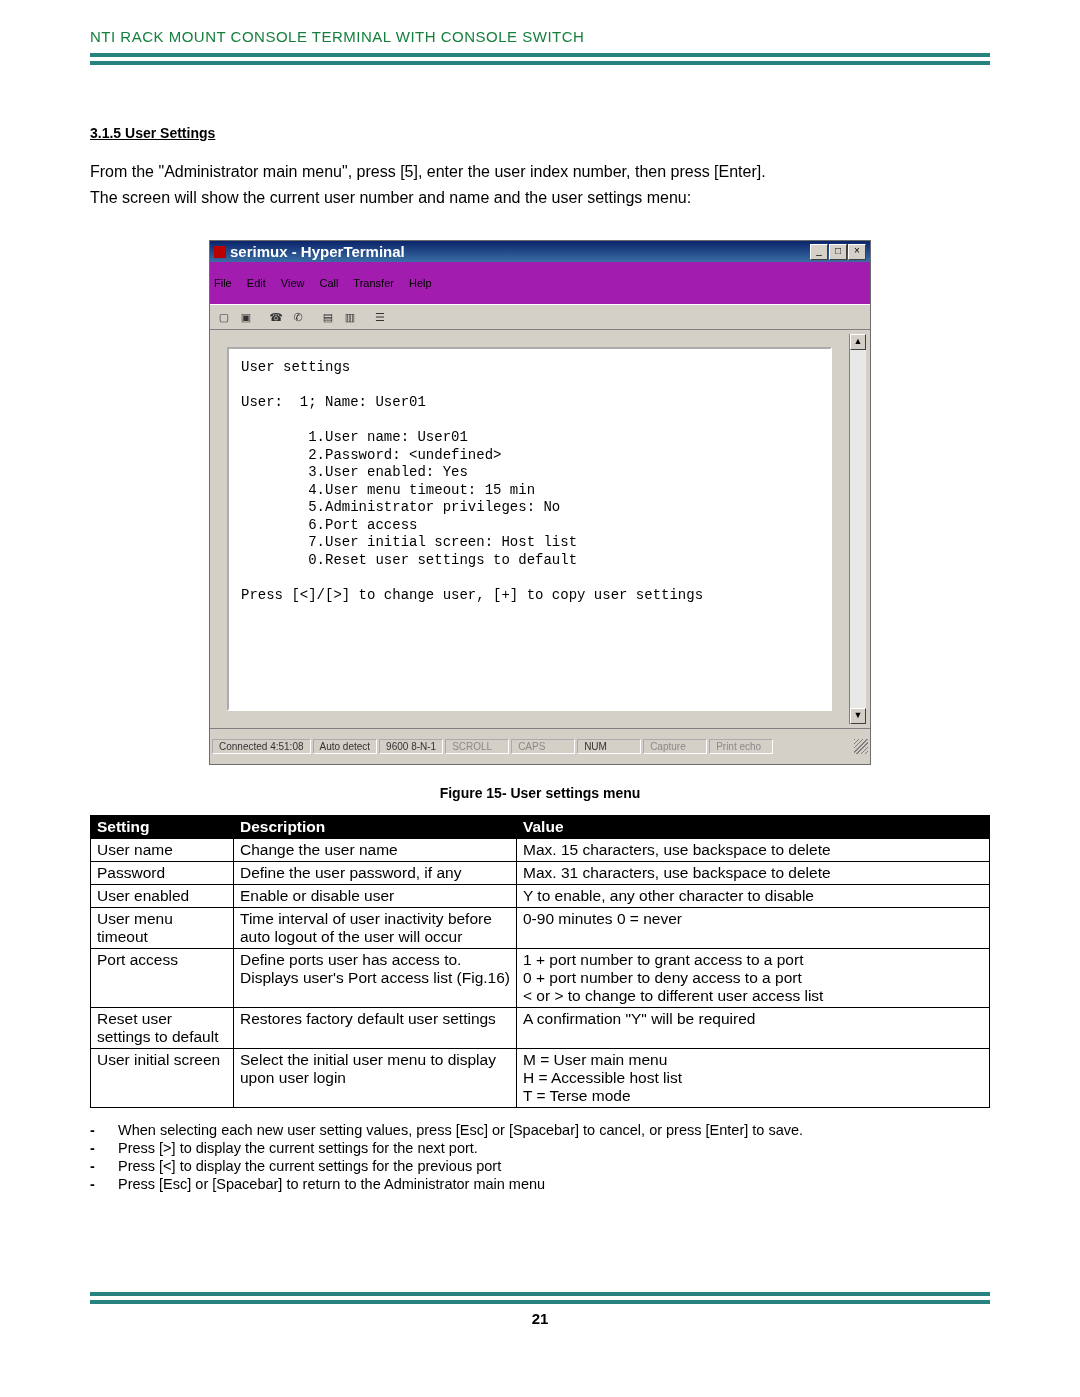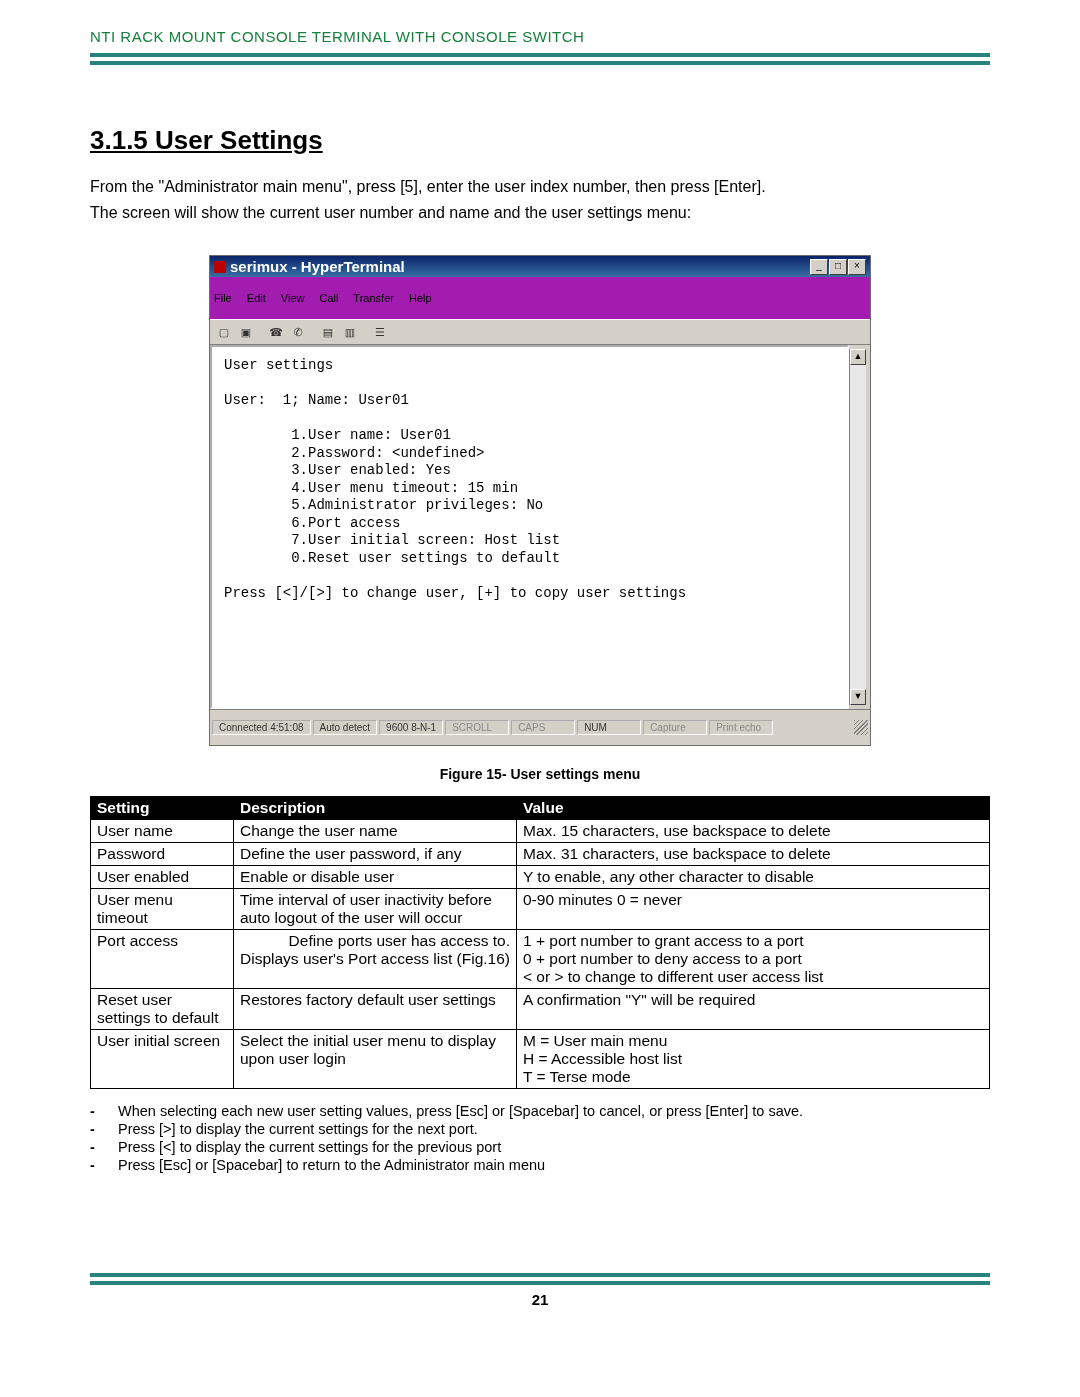--- a/index.html
+++ b/index.html
@@ -20,21 +20,21 @@
     color: #15803d;
     padding-bottom: 8px;
   }
   .rule-wrap {
     border-top: 4px solid #28827e;
     border-bottom: 4px solid #28827e;
     height: 4px;
     position: relative;
   }
   .section-heading {
-    font-size: 26px;
+    font-size: 14px;
     font-weight: bold;
     text-decoration: underline;
     margin: 60px 0 20px 0;
   }
   .intro p {
     font-size: 16px;
     line-height: 1.35;
     margin: 4px 0;
   }
   
@@ -81,21 +81,21 @@
     display:inline-flex; align-items:center; justify-content:center;
     font-size:11px; color:#333; background:#d4d0c8;
   }
   .ht-toolbar .tb.sep { border:0; width:6px; }
   .ht-body {
     display: flex;
     background: #d4d0c8;
   }
   .ht-terminal {
     flex: 1;
-    margin: 0;
+    margin: 17px;
     border: 2px inset #fff;
     background: #fff;
     padding: 10px 12px;
     font-family: "Courier New", monospace;
     font-size: 14px;
     line-height: 1.25;
     white-space: pre;
     height: 340px;
     overflow: hidden;
   }
@@ -280,21 +280,21 @@
           <td style="white-space: pre-line;">Enable or disable user</td>
           <td style="white-space: pre-line;">Y to enable, any other character to disable</td>
         </tr>
         <tr>
           <td style="white-space: pre-line;">User menu timeout</td>
           <td style="white-space: pre-line;">Time interval of user inactivity before auto logout of the user will occur</td>
           <td style="white-space: pre-line;">0-90 minutes   0 = never</td>
         </tr>
         <tr>
           <td style="white-space: pre-line;">Port access</td>
-          <td style="white-space: pre-line; text-align: right;">Define ports user has access to. Displays user's Port access list (Fig.16)</td>
+          <td style="white-space: pre-line;">Define ports user has access to. Displays user's Port access list (Fig.16)</td>
           <td style="white-space: pre-line;">1 + port number to grant access to a port
 0 + port number to deny access to a port
 &lt; or &gt; to change to different user access list</td>
         </tr>
         <tr>
           <td style="white-space: pre-line;">Reset user settings to default</td>
           <td style="white-space: pre-line;">Restores factory default user settings</td>
           <td style="white-space: pre-line;">A confirmation "Y"  will be required</td>
         </tr>
         <tr>

